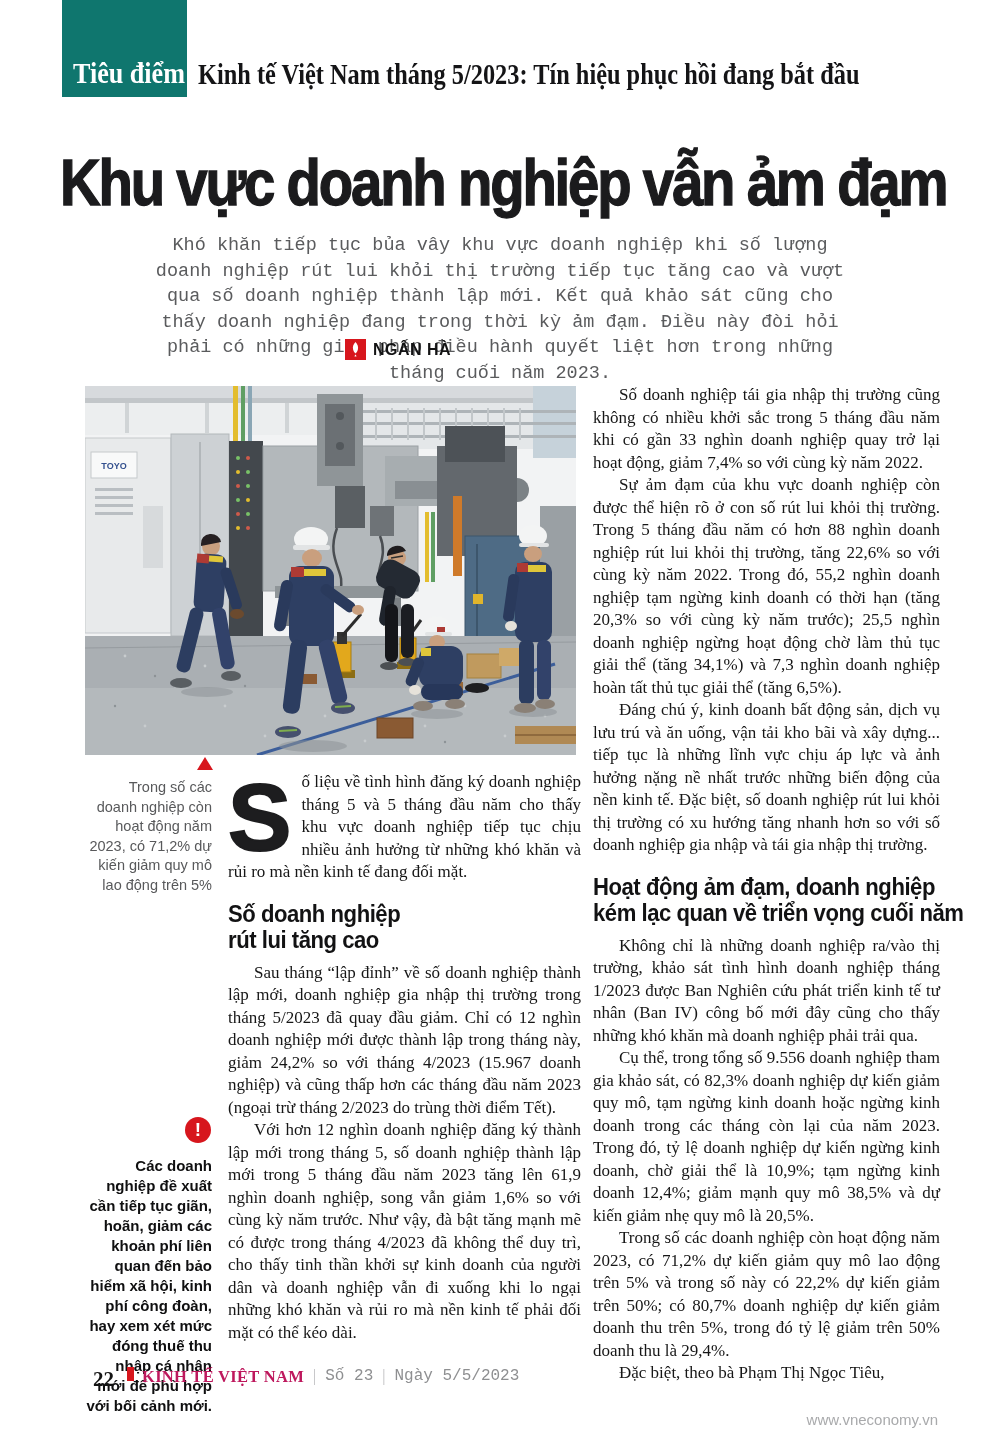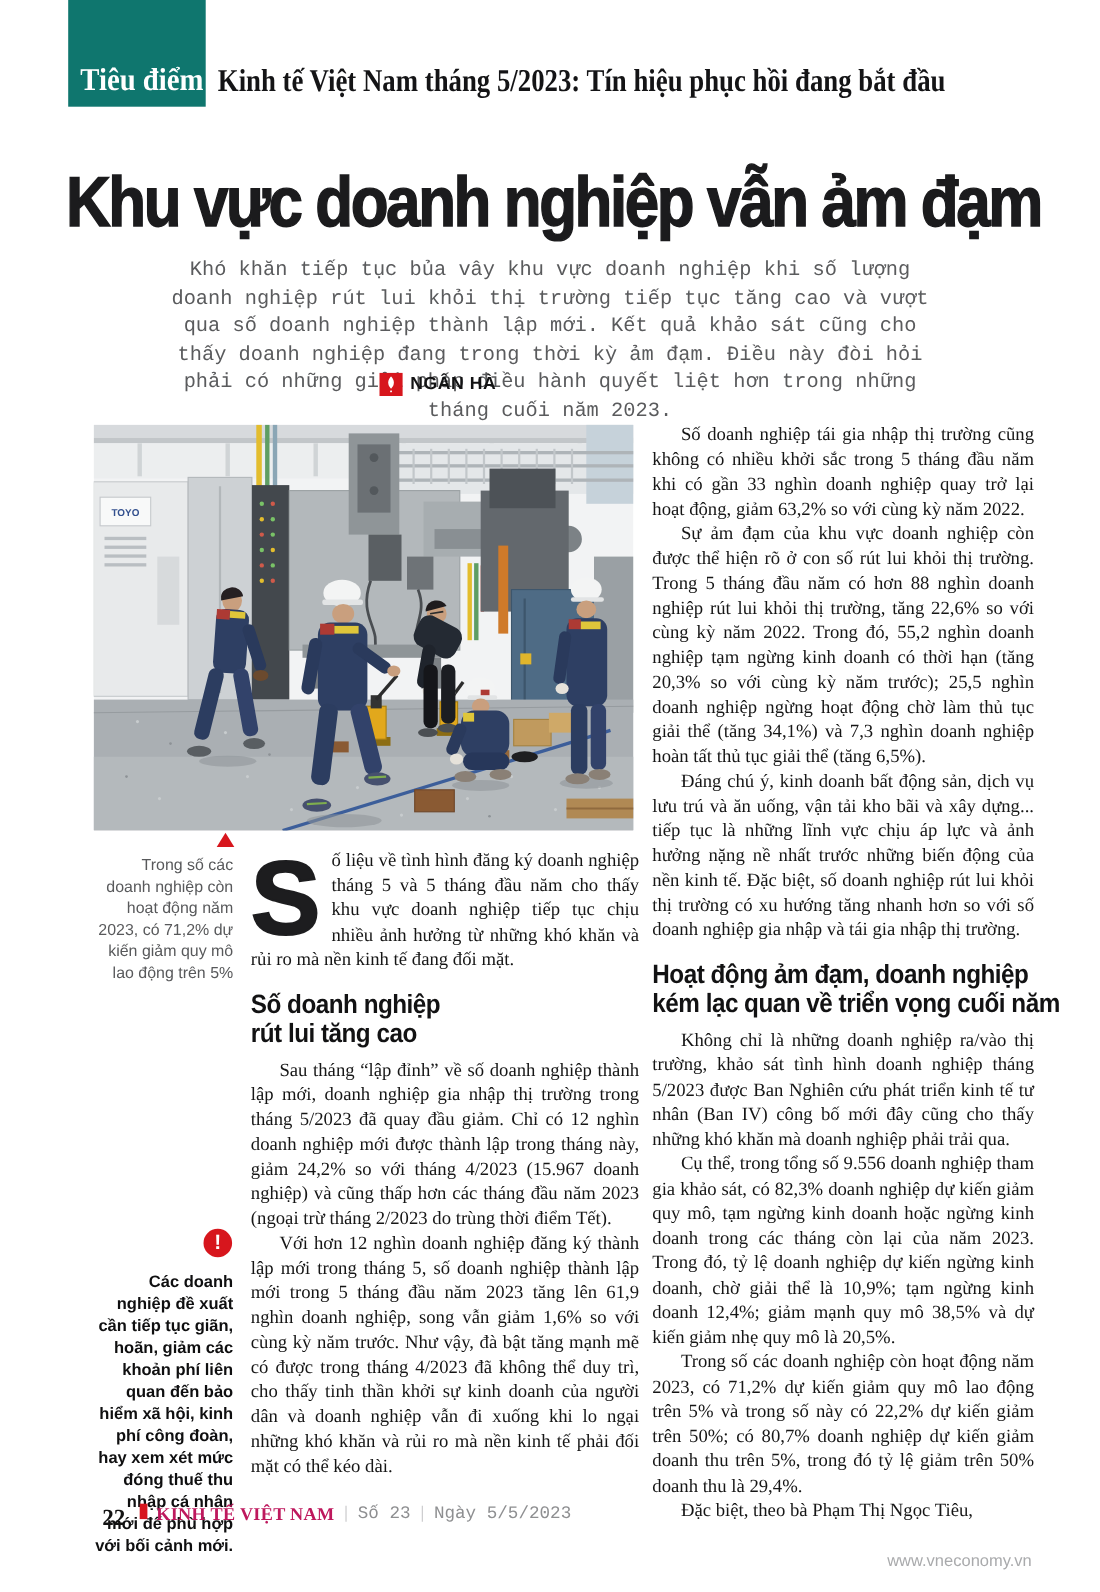--- a/index.html
+++ b/index.html
@@ -328,28 +328,28 @@
     <p class="body-p indent">Sau tháng “lập đỉnh” về số doanh nghiệp thành lập mới, doanh nghiệp gia nhập thị trường trong tháng 5/2023 đã quay đầu giảm. Chỉ có 12 nghìn doanh nghiệp mới được thành lập trong tháng này, giảm 24,2% so với tháng 4/2023 (15.967 doanh nghiệp) và cũng thấp hơn các tháng đầu năm 2023 (ngoại trừ tháng 2/2023 do trùng thời điểm Tết).</p>
     <p class="body-p indent">Với hơn 12 nghìn doanh nghiệp đăng ký thành lập mới trong tháng 5, số doanh nghiệp thành lập mới trong 5 tháng đầu năm 2023 tăng lên 61,9 nghìn doanh nghiệp, song vẫn giảm 1,6% so với cùng kỳ năm trước. Như vậy, đà bật tăng mạnh mẽ có được trong tháng 4/2023 đã không thể duy trì, cho thấy tinh thần khởi sự kinh doanh của người dân và doanh nghiệp vẫn đi xuống khi lo ngại những khó khăn và rủi ro mà nền kinh tế phải đối mặt có thể kéo dài.</p>
   </section>
 
   <aside class="pull-quote">
     <div class="pq-icon">!</div>
     <p>Các doanh nghiệp đề xuất cần tiếp tục giãn, hoãn, giảm các khoản phí liên quan đến bảo hiểm xã hội, kinh phí công đoàn, hay xem xét mức đóng thuế thu nhập cá nhân mới để phù hợp với bối cảnh mới.</p>
   </aside>
 
   <section class="col-right">
-    <p class="body-p indent">Số doanh nghiệp tái gia nhập thị trường cũng không có nhiều khởi sắc trong 5 tháng đầu năm khi có gần 33 nghìn doanh nghiệp quay trở lại hoạt động, giảm 63,2% so với cùng kỳ năm 2022.</p>
+    <p class="body-p indent">Số doanh nghiệp tái gia nhập thị trường cũng không có nhiều khởi sắc trong 5 tháng đầu năm khi có gần 33 nghìn doanh nghiệp quay trở lại hoạt động, giảm 7,4% so với cùng kỳ năm 2022.</p>
     <p class="body-p indent">Sự ảm đạm của khu vực doanh nghiệp còn được thể hiện rõ ở con số rút lui khỏi thị trường. Trong 5 tháng đầu năm có hơn 88 nghìn doanh nghiệp rút lui khỏi thị trường, tăng 22,6% so với cùng kỳ năm 2022. Trong đó, 55,2 nghìn doanh nghiệp tạm ngừng kinh doanh có thời hạn (tăng 20,3% so với cùng kỳ năm trước); 25,5 nghìn doanh nghiệp ngừng hoạt động chờ làm thủ tục giải thể (tăng 34,1%) và 7,3 nghìn doanh nghiệp hoàn tất thủ tục giải thể (tăng 6,5%).</p>
     <p class="body-p indent">Đáng chú ý, kinh doanh bất động sản, dịch vụ lưu trú và ăn uống, vận tải kho bãi và xây dựng... tiếp tục là những lĩnh vực chịu áp lực và ảnh hưởng nặng nề nhất trước những biến động của nền kinh tế. Đặc biệt, số doanh nghiệp rút lui khỏi thị trường có xu hướng tăng nhanh hơn so với số doanh nghiệp gia nhập và tái gia nhập thị trường.</p>
     <h2 class="sec-heading">
       <span>Hoạt động ảm đạm, doanh nghiệp</span>
       <span>kém lạc quan về triển vọng cuối năm</span>
     </h2>
-    <p class="body-p indent">Không chỉ là những doanh nghiệp ra/vào thị trường, khảo sát tình hình doanh nghiệp tháng 5/2023 được Ban Nghiên cứu phát triển kinh tế tư nhân (Ban IV) công bố mới đây cũng cho thấy những khó khăn mà doanh nghiệp phải trải qua.</p>
+    <p class="body-p indent">Không chỉ là những doanh nghiệp ra/vào thị trường, khảo sát tình hình doanh nghiệp tháng 1/2023 được Ban Nghiên cứu phát triển kinh tế tư nhân (Ban IV) công bố mới đây cũng cho thấy những khó khăn mà doanh nghiệp phải trải qua.</p>
     <p class="body-p indent">Cụ thể, trong tổng số 9.556 doanh nghiệp tham gia khảo sát, có 82,3% doanh nghiệp dự kiến giảm quy mô, tạm ngừng kinh doanh hoặc ngừng kinh doanh trong các tháng còn lại của năm 2023. Trong đó, tỷ lệ doanh nghiệp dự kiến ngừng kinh doanh, chờ giải thể là 10,9%; tạm ngừng kinh doanh 12,4%; giảm mạnh quy mô 38,5% và dự kiến giảm nhẹ quy mô là 20,5%.</p>
     <p class="body-p indent">Trong số các doanh nghiệp còn hoạt động năm 2023, có 71,2% dự kiến giảm quy mô lao động trên 5% và trong số này có 22,2% dự kiến giảm trên 50%; có 80,7% doanh nghiệp dự kiến giảm doanh thu trên 5%, trong đó tỷ lệ giảm trên 50% doanh thu là 29,4%.</p>
     <p class="body-p indent">Đặc biệt, theo bà Phạm Thị Ngọc Tiêu,</p>
   </section>
 
   <footer class="pfooter">
     <span class="page-num">22</span>
     <span class="f-red"></span>
     <span class="pub">KINH TẾ VIỆT NAM</span>
     <span class="f-sep">|</span>

